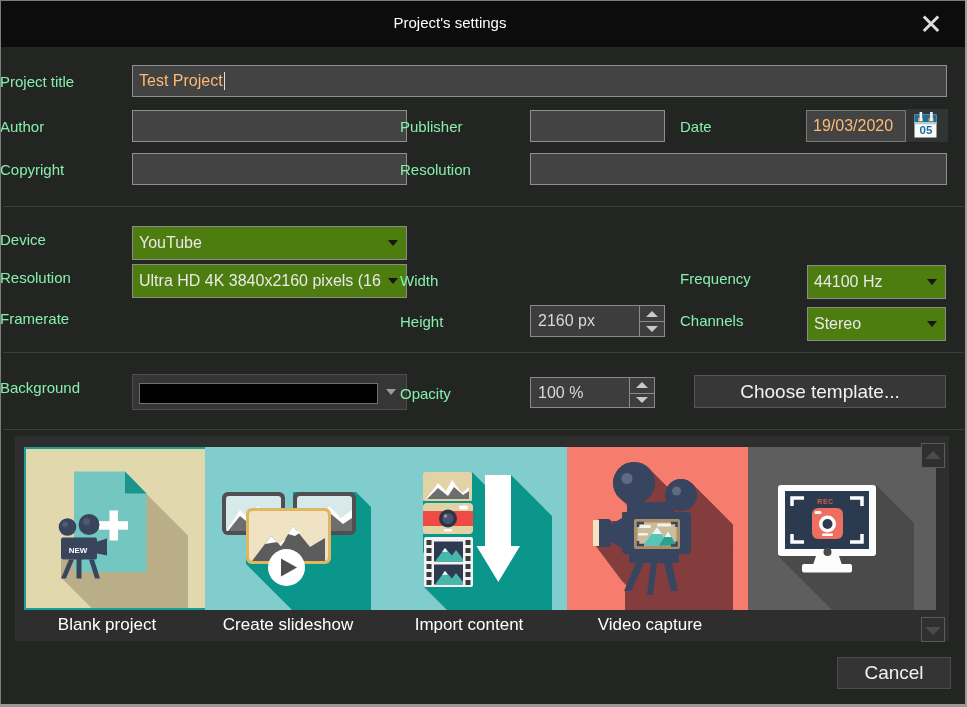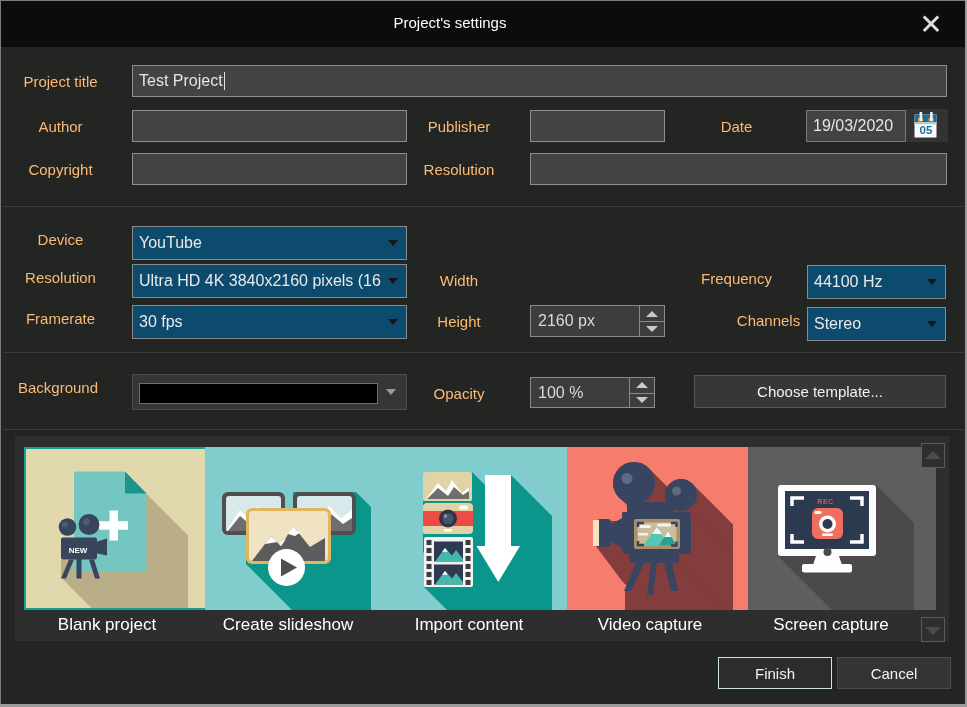--- a/index.html
+++ b/index.html
@@ -1,34 +1,34 @@
 <!DOCTYPE html>
 <html><head><meta charset="utf-8"><style>
 *{margin:0;padding:0;box-sizing:border-box}
 html,body{width:967px;height:707px;background:#232523;font-family:"Liberation Sans",sans-serif;overflow:hidden}
 #dlg{position:absolute;left:0;top:0;width:967px;height:707px}
 .abs{position:absolute}
-.lbl{position:absolute;color:#fdba74;font-size:15px;text-align:center;white-space:nowrap}
-.inp{position:absolute;background:#434343;border:1px solid #8f8f8f;color:#e5e5e5;font-size:16px;padding:8px 6px;display:flex;align-items:center;white-space:nowrap;overflow:hidden}
-.dd{position:absolute;background:#0c4a6e;border:1px solid #8a8a8a;color:#e9e9e9;font-size:16px;padding:16px 6px;display:flex;align-items:center;white-space:nowrap;overflow:hidden}
+.lbl{position:absolute;color:#86efac;font-size:15px;text-align:left;white-space:nowrap}
+.inp{position:absolute;background:#434343;border:1px solid #8f8f8f;color:#fdba74;font-size:16px;padding:8px 6px;display:flex;align-items:center;white-space:nowrap;overflow:hidden}
+.dd{position:absolute;background:#4d7c0f;border:1px solid #8a8a8a;color:#e9e9e9;font-size:16px;padding:16px 6px;display:flex;align-items:center;white-space:nowrap;overflow:hidden}
 .arr{position:absolute;width:0;height:0;border-left:5px solid transparent;border-right:5px solid transparent;border-top:6px solid #161616;right:8px;top:50%;margin-top:-3px}
 .sp{position:absolute;background:#3d3d3d;border:1px solid #8a8a8a;color:#d9d9d9;font-size:16px}
 .sptxt{position:absolute;left:7px;top:0;bottom:0;display:flex;align-items:center}
 .spb{position:absolute;right:0;top:0;bottom:0;width:25px;border-left:1px solid #8a8a8a}
 .spb .h{position:absolute;left:0;right:0;height:50%}
 .spb .h.dn{top:50%;border-top:1px solid #8a8a8a}
 .tri{position:absolute;left:50%;top:50%;width:0;height:0}
 .tri.up{margin:-3px 0 0 -6px;border-left:6px solid transparent;border-right:6px solid transparent;border-bottom:6px solid #c9c9c9}
 .tri.dn{margin:-3px 0 0 -6px;border-left:6px solid transparent;border-right:6px solid transparent;border-top:6px solid #c9c9c9}
 .sep{position:absolute;left:3px;right:3px;height:1px;background:#3a3d3b}
 .tile{position:absolute;width:188px;height:163px;overflow:hidden}
 .tile svg{filter:blur(0.6px)}
 .tlbl{position:absolute;color:#fff;font-size:17px;text-align:center;width:166px}
 .sbtn{position:absolute;left:921px;width:24px;height:25px;background:#2f2f2f;border:1px solid #5a5a5a}
-.btn{position:absolute;font-size:15px;color:#f2f2f2;display:flex;align-items:center;justify-content:center}
+.btn{position:absolute;font-size:19px;color:#f2f2f2;display:flex;align-items:center;justify-content:center}
 </style></head><body>
 <div id="dlg">
 
 <div class="abs" style="left:0;top:0;width:967px;height:47px;background:#0c0c0c"></div>
 <div class="abs" style="left:0;top:14px;width:900px;text-align:center;color:#fff;font-size:15px">Project's settings</div>
 <svg class="abs" style="left:922px;top:14px" width="18" height="20" viewBox="0 0 18 20">
       <path d="M1.8 2.5 L16.2 17 M16.2 2.5 L1.8 17" stroke="#dcdcdc" stroke-width="3" stroke-linecap="butt"></path>
     </svg>
 
 <div class="lbl" style="left:0;top:73px;width:121px">Project title</div>
@@ -65,34 +65,33 @@
 <div class="lbl" style="left:0;top:269px;width:121px">Resolution</div>
 <div class="dd" style="left:132px;top:264px;width:275px;height:26px">
       <span style="display:block;width:242px;overflow:hidden">Ultra HD 4K 3840x2160 pixels (16:9)</span>
       <i class="arr"></i>
     </div>
 <div class="lbl" style="left:400px;top:272px;width:118px">Width</div>
 <div class="lbl" style="left:680px;top:270px;width:113px">Frequency</div>
 <div class="dd" style="left:807px;top:265px;width:139px;height:26px">44100 Hz<i class="arr"></i></div>
 
 <div class="lbl" style="left:0;top:310px;width:121px">Framerate</div>
-<div class="dd" style="left:132px;top:305px;width:275px;height:26px">30 fps<i class="arr"></i></div>
 <div class="lbl" style="left:400px;top:313px;width:118px">Height</div>
 <div class="sp" style="left:530px;top:305px;width:135px;height:32px">
       <span class="sptxt">2160 px</span>
       <span class="spb">
         <span class="h up">
           <i class="tri up"></i>
         </span>
         <span class="h dn">
           <i class="tri dn"></i>
         </span>
       </span>
     </div>
-<div class="lbl" style="left:712px;top:312px;width:113px">Channels</div>
+<div class="lbl" style="left:680px;top:312px;width:113px">Channels</div>
 <div class="dd" style="left:807px;top:307px;width:139px;height:26px">Stereo<i class="arr"></i></div>
 
 <div class="sep" style="top:352px"></div>
 
 <div class="lbl" style="left:0;top:379px;width:116px">Background</div>
 <div class="abs" style="left:132px;top:374px;width:275px;height:36px;background:#363636;border:1px solid #4e4e4e">
   <div class="abs" style="left:6px;top:8px;width:239px;height:21px;background:#000;border:1px solid #6e6e6e"></div>
   <i class="arr" style="border-top-color:#9a9a9a;right:10px"></i>
 </div>
 <div class="lbl" style="left:400px;top:385px;width:118px">Opacity</div>
@@ -270,29 +269,27 @@
   <rect x="74" y="86.5" width="11" height="2.5" rx="1" fill="#fdfdfd"></rect>
   <circle cx="79.5" cy="105" r="4" fill="#4a4a4a"></circle>
   <polygon points="68,109 91,109 94,118 65,118" fill="#fdfdfd"></polygon>
   <rect x="54" y="117" width="50" height="8.5" rx="2" fill="#fdfdfd"></rect>
 </svg></div>
 
 <div class="tlbl" style="left:24px;top:615px">Blank project</div>
 <div class="tlbl" style="left:205px;top:615px">Create slideshow</div>
 <div class="tlbl" style="left:567px;top:615px">Video capture</div>
 <div class="tlbl" style="left:386px;top:615px">Import content</div>
-<div class="tlbl" style="left:748px;top:615px">Screen capture</div>
 
 <div class="sbtn" style="top:443px">
       <i class="tri up" style="border-bottom-color:#4b4b4b;border-left-width:8px;border-right-width:8px;border-bottom-width:8px;margin:-5px 0 0 -8px"></i>
     </div>
 <div class="sbtn" style="top:617px">
       <i class="tri dn" style="border-top-color:#4b4b4b;border-left-width:8px;border-right-width:8px;border-top-width:8px;margin:-3px 0 0 -8px"></i>
     </div>
 
-<div class="btn" style="left:718px;top:657px;width:114px;height:32px;background:#2c2c2c;border:1px solid #cde4db">Finish</div>
 <div class="btn" style="left:837px;top:657px;width:114px;height:32px;background:#343434;border:1px solid #4c4c4c">Cancel</div>
 
 <div class="abs" style="left:0;top:0;width:967px;height:1px;background:#7c7c7c"></div>
 <div class="abs" style="left:0;top:0;width:1px;height:707px;background:#7c7c7c"></div>
 <div class="abs" style="left:965px;top:0;width:2px;height:707px;background:#9a9a9a"></div>
 <div class="abs" style="left:0;top:704px;width:967px;height:3px;background:#9a9a9a"></div>
 </div>
 
 </body></html>

